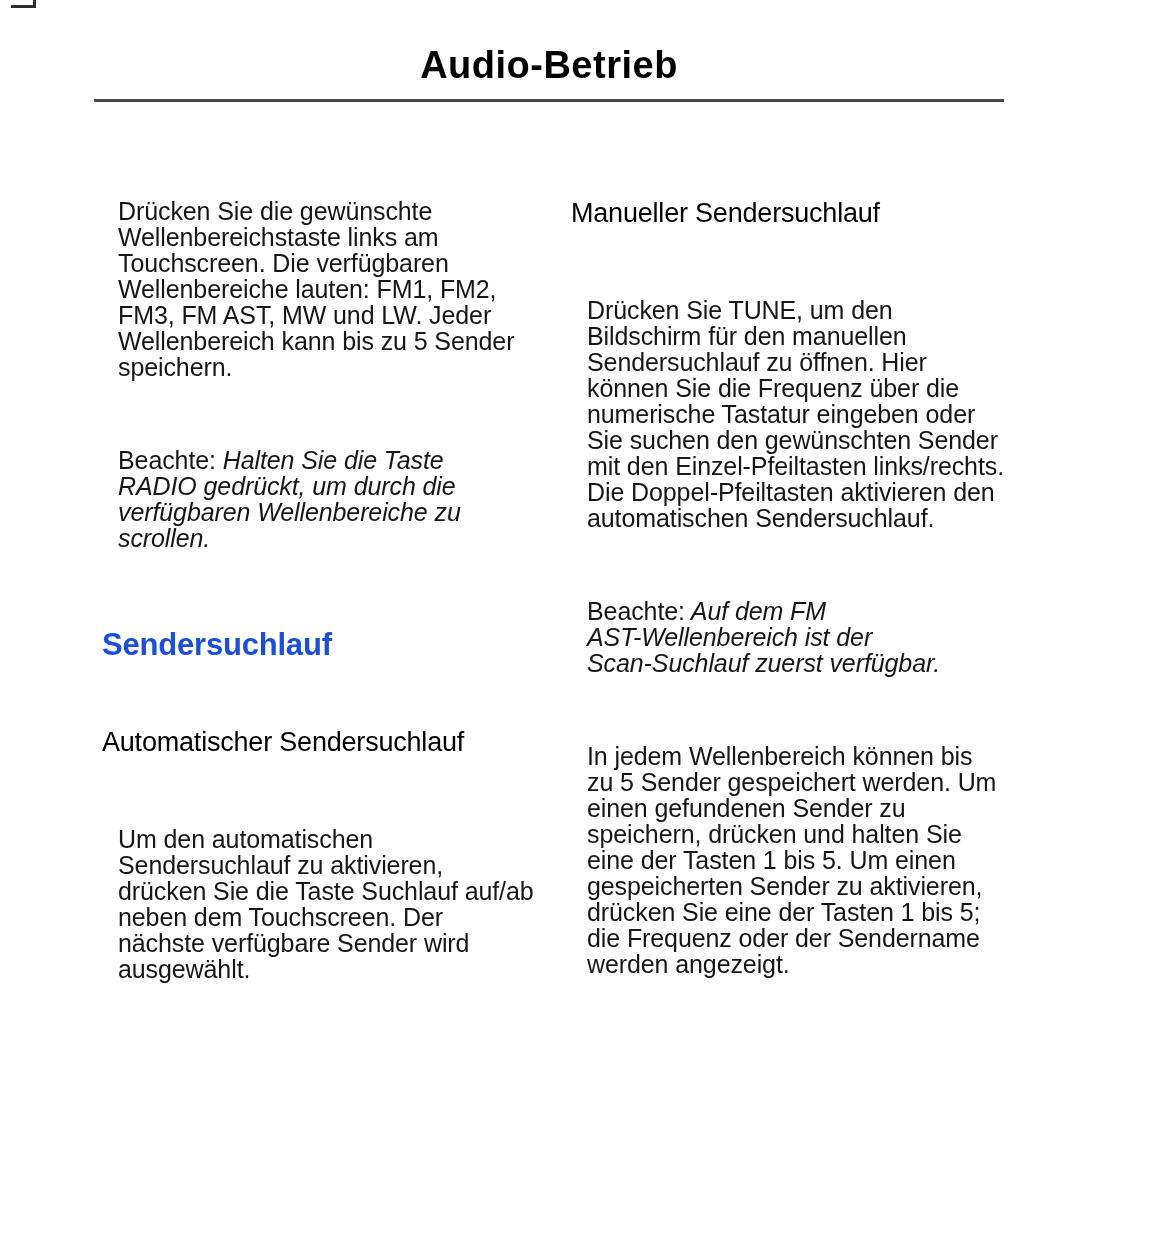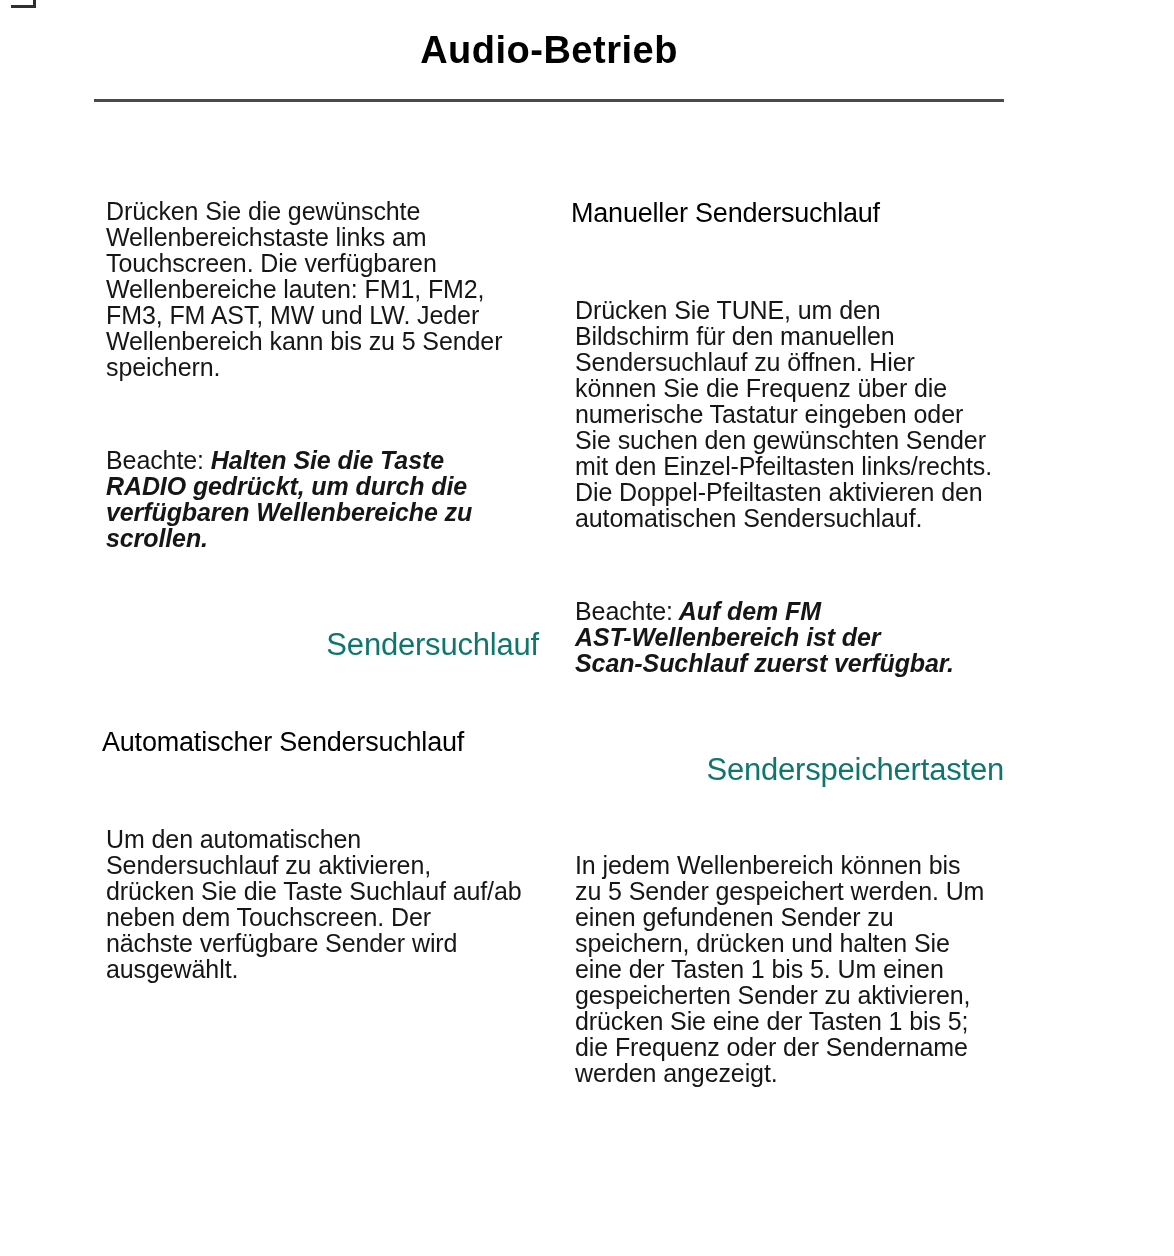--- a/index.html
+++ b/index.html
@@ -14,53 +14,53 @@
   }
   .corner-mark-h {
     position: absolute; left: 11px; top: 5px;
     width: 25px; height: 3px; background: #2f2f2f;
   }
   .corner-mark-v {
     position: absolute; left: 33px; top: 0;
     width: 3px; height: 8px; background: #2f2f2f;
   }
   .doc-title {
-    position: absolute; left: 94px; top: 31px; width: 910px;
+    position: absolute; left: 94px; top: 46px; width: 910px;
     margin: 0; text-align: center;
     font-size: 38px; line-height: 1; font-weight: bold;
     color: #000000; letter-spacing: 0.5px;
   }
   .title-rule {
     position: absolute; left: 94px; top: 99px;
     width: 910px; height: 3px; background: #4a4a4a;
   }
   .columns {
     position: absolute; left: 102px; top: 146px;
     display: flex; gap: 32px; align-items: flex-start;
   }
   .col {
     white-space: pre;
     font-size: 25px; line-height: 26px;
     letter-spacing: -0.1px;
   }
   .col-left  { width: 437px; }
   .col-right { width: 433px; }
-  .col p { margin: 0 0 15px 4px; }
+  .col p { margin: 0 0 15px 16px; }
   .section-heading {
     font-size: 31px; line-height: 36px;
     margin: 9px 0 12px 0;
-    font-weight: normal; color: #0f766e; letter-spacing: -0.2px; text-align: right;
+    font-weight: bold; color: #1d4ed8; letter-spacing: -0.2px;
   }
   .subsection-heading {
     font-size: 27px; line-height: 30px;
     margin: 0 0 17px 0;
     font-weight: normal; color: #000000; letter-spacing: -0.2px;
   }
   .note b { font-weight: normal; font-style: normal; }
-  .note i { font-style: italic; font-weight: bold; }
+  .note i { font-style: italic; }
 </style>
 </head>
 <body>
 
 <div class="corner-mark-h"></div>
 <div class="corner-mark-v"></div>
 
 <h1 class="doc-title">Audio-Betrieb</h1>
 <div class="title-rule"></div>
 
@@ -95,21 +95,20 @@
 Sendersuchlauf zu öffnen. Hier
 können Sie die Frequenz über die
 numerische Tastatur eingeben oder
 Sie suchen den gewünschten Sender
 mit den Einzel-Pfeiltasten links/rechts.
 Die Doppel-Pfeiltasten aktivieren den
 automatischen Sendersuchlauf.</p>
     <p class="note"><b>Beachte:</b><i> Auf dem FM
 AST-Wellenbereich ist der
 Scan-Suchlauf zuerst verfügbar.</i></p>
-    <h2 class="section-heading">Senderspeichertasten</h2>
     <p>In jedem Wellenbereich können bis
 zu 5 Sender gespeichert werden. Um
 einen gefundenen Sender zu
 speichern, drücken und halten Sie
 eine der Tasten 1 bis 5. Um einen
 gespeicherten Sender zu aktivieren,
 drücken Sie eine der Tasten 1 bis 5;
 die Frequenz oder der Sendername
 werden angezeigt.</p>
     

